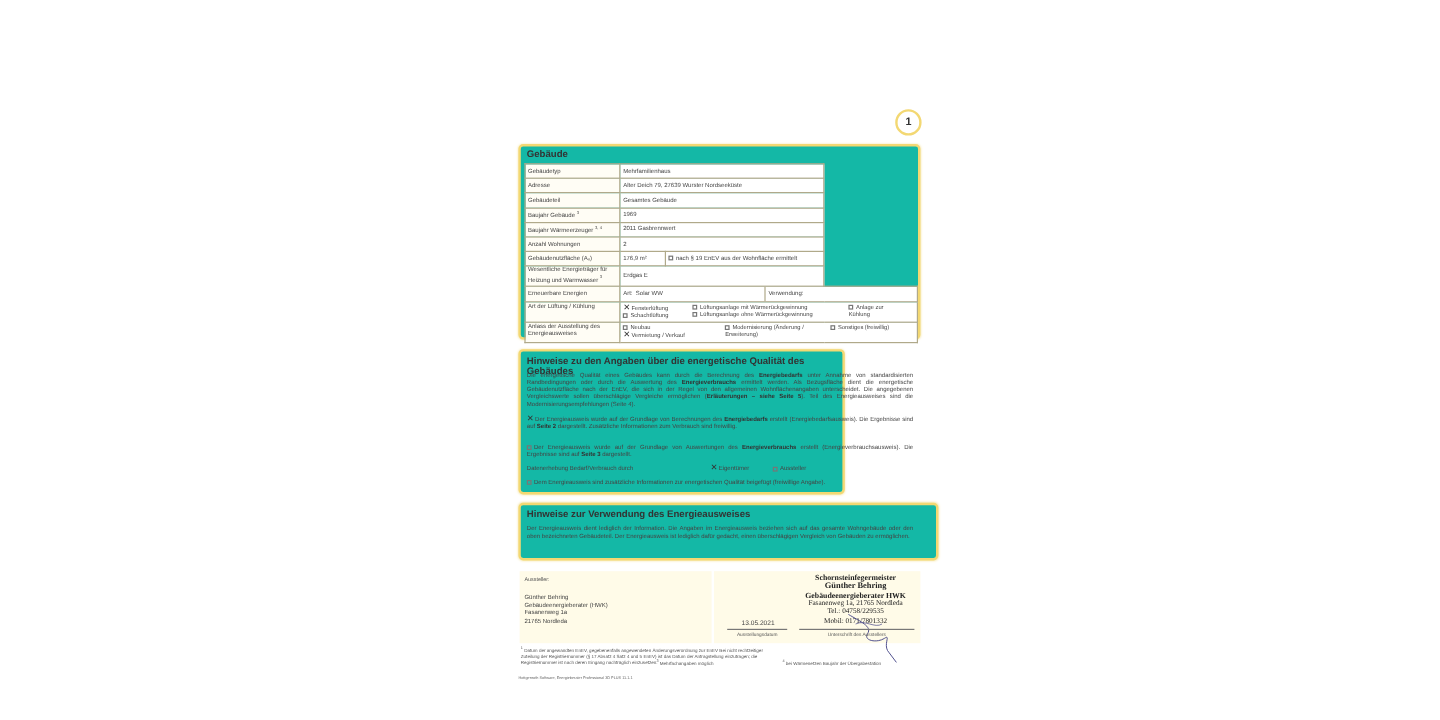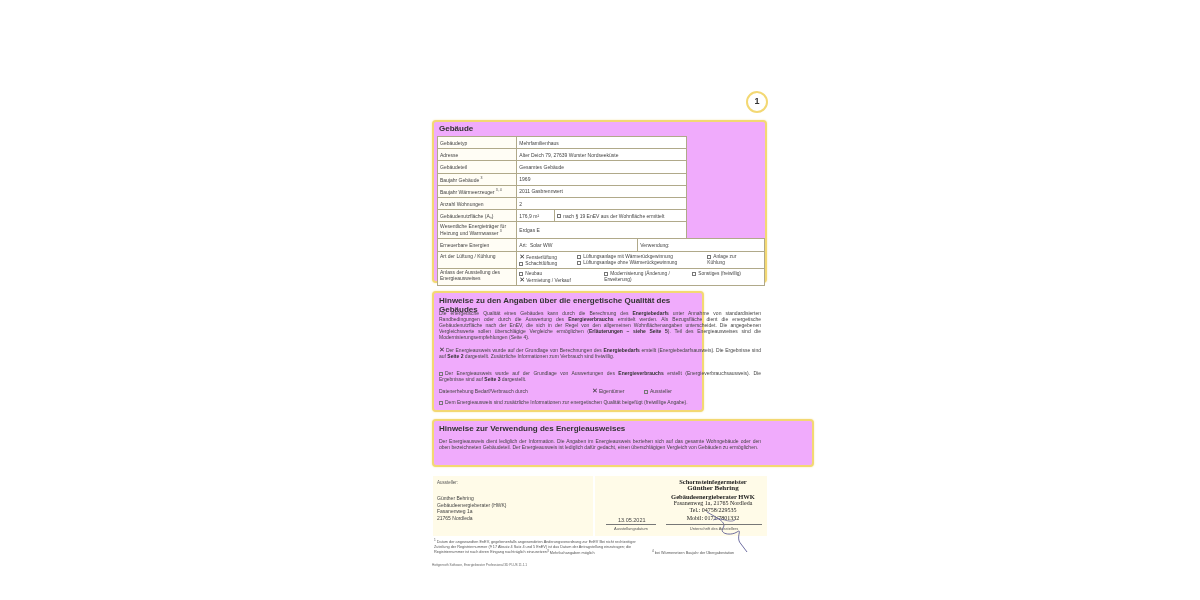--- a/index.html
+++ b/index.html
@@ -1,21 +1,21 @@
 <!DOCTYPE html>
 <html><head>
   <meta charset="utf-8">
   <style>
     * { box-sizing: border-box; margin: 0; padding: 0; }
     html, body { width: 1200px; height: 600px; background: #ffffff; overflow: hidden; }
     body { font-family: "Liberation Sans", sans-serif; color: #333; position: relative; }
 
     .page { position: absolute; left: 430px; top: 38px; width: 340px; height: 535px; }
 
-    .box { position: absolute; border: 2.5px solid #f3d873; border-radius: 4px; background: #f0abfc; box-shadow: 0 0 2px #f6e6a8; }
+    .box { position: absolute; border: 2.5px solid #f3d873; border-radius: 4px; background: #14b8a6; box-shadow: 0 0 2px #f6e6a8; }
 
     
     .hdr { left: 2px; top: 2px; width: 335px; height: 41px; background: #fffef8; }
     .hdr .big { position: absolute; left: 8px; top: 1px; font-size: 26px; font-weight: bold; color: #3d3d3d; letter-spacing: 0.5px; }
     .hdr .fuer { position: absolute; left: 218px; top: 16px; font-size: 8px; font-weight: bold; color: #333; }
     .hdr .sub { position: absolute; left: 8px; top: 28px; font-size: 6px; color: #444; }
     .hdr .subdate { position: absolute; left: 190px; top: 28px; font-size: 6px; color: #444; }
 
     .gueltig { position: absolute; top: 97px; font-size: 5.5px; color: #555; }
     .gdate { position: absolute; top: 96px; font-size: 6.5px; font-weight: bold; color: #333; }
@@ -33,21 +33,21 @@
     table.gt td.e { width: 78px; border: none; background: transparent; }
     .chk { display: inline-block; width: 4px; height: 4px; border: 0.5px solid #777; margin-right: 2px; vertical-align: middle; }
     .x { font-size: 7px; color: #333; margin-right: 1px; }
 
     
     .hw1 { left: 2px; top: 253px; width: 272px; height: 121px; }
     .hw1 .title { position: absolute; left: 5px; top: 3px; font-size: 8px; font-weight: bold; color: #333; }
     .ptext { position: absolute; left: 5px; width: 322px; font-size: 5px; line-height: 6px; color: #444; text-align: justify; }
 
     
-    .hw2 { left: 2px; top: 381px; width: 382px; height: 48px; }
+    .hw2 { left: 2px; top: 381px; width: 350px; height: 48px; }
     .hw2 .title { position: absolute; left: 5px; top: 3px; font-size: 8px; font-weight: bold; color: #333; }
 
     
     .aus { position: absolute; left: 3px; top: 438px; width: 160px; height: 60px; background: #fffbe8; }
     .aus .lbl { position: absolute; left: 4px; top: 4px; font-size: 4.5px; color: #555; }
     .aus .addr { position: absolute; left: 4px; top: 19px; font-size: 5px; line-height: 6.5px; color: #444; }
     .stamp { position: absolute; left: 228px; top: 440px; width: 110px; font-family: "Liberation Serif", serif; text-align: center; color: #222; }
     .stamp .s1 { font-size: 6.5px; font-weight: bold; line-height: 7px; }
     .stamp .s2 { font-size: 7px; font-weight: bold; line-height: 7.5px; }
     .stamp .s3 { font-size: 6.5px; font-weight: bold; line-height: 7px; }

